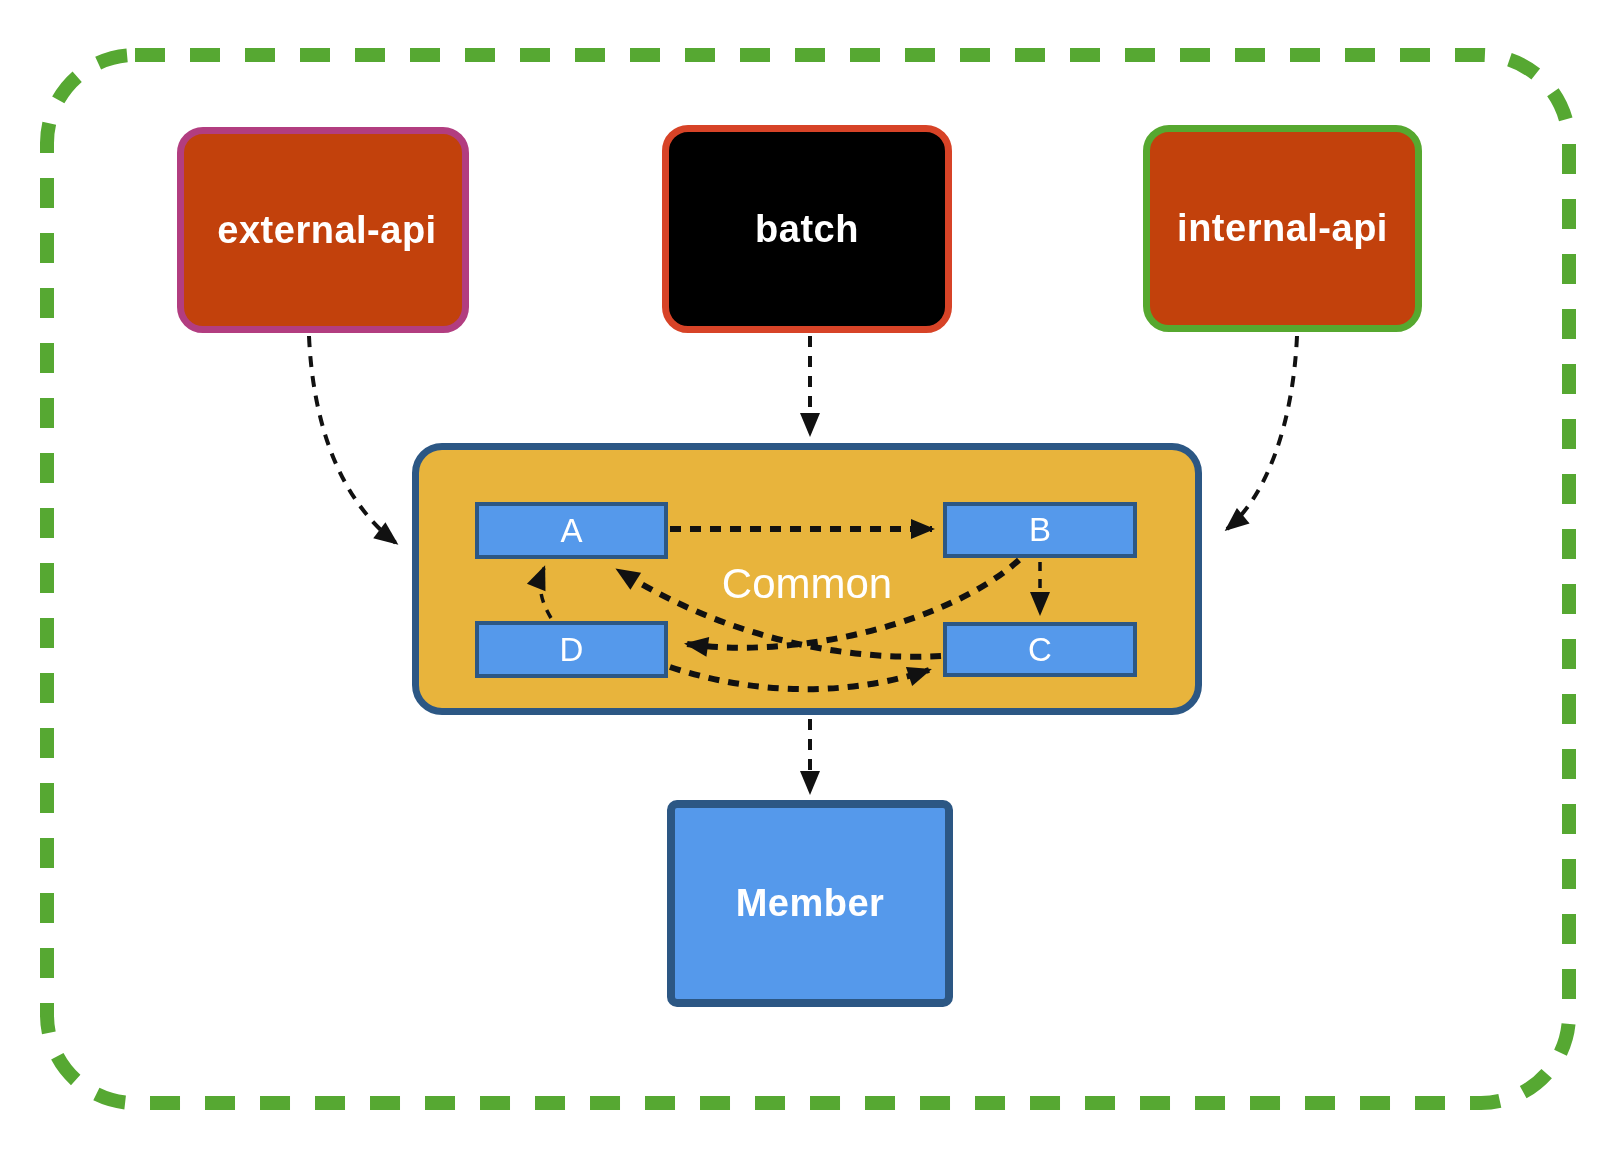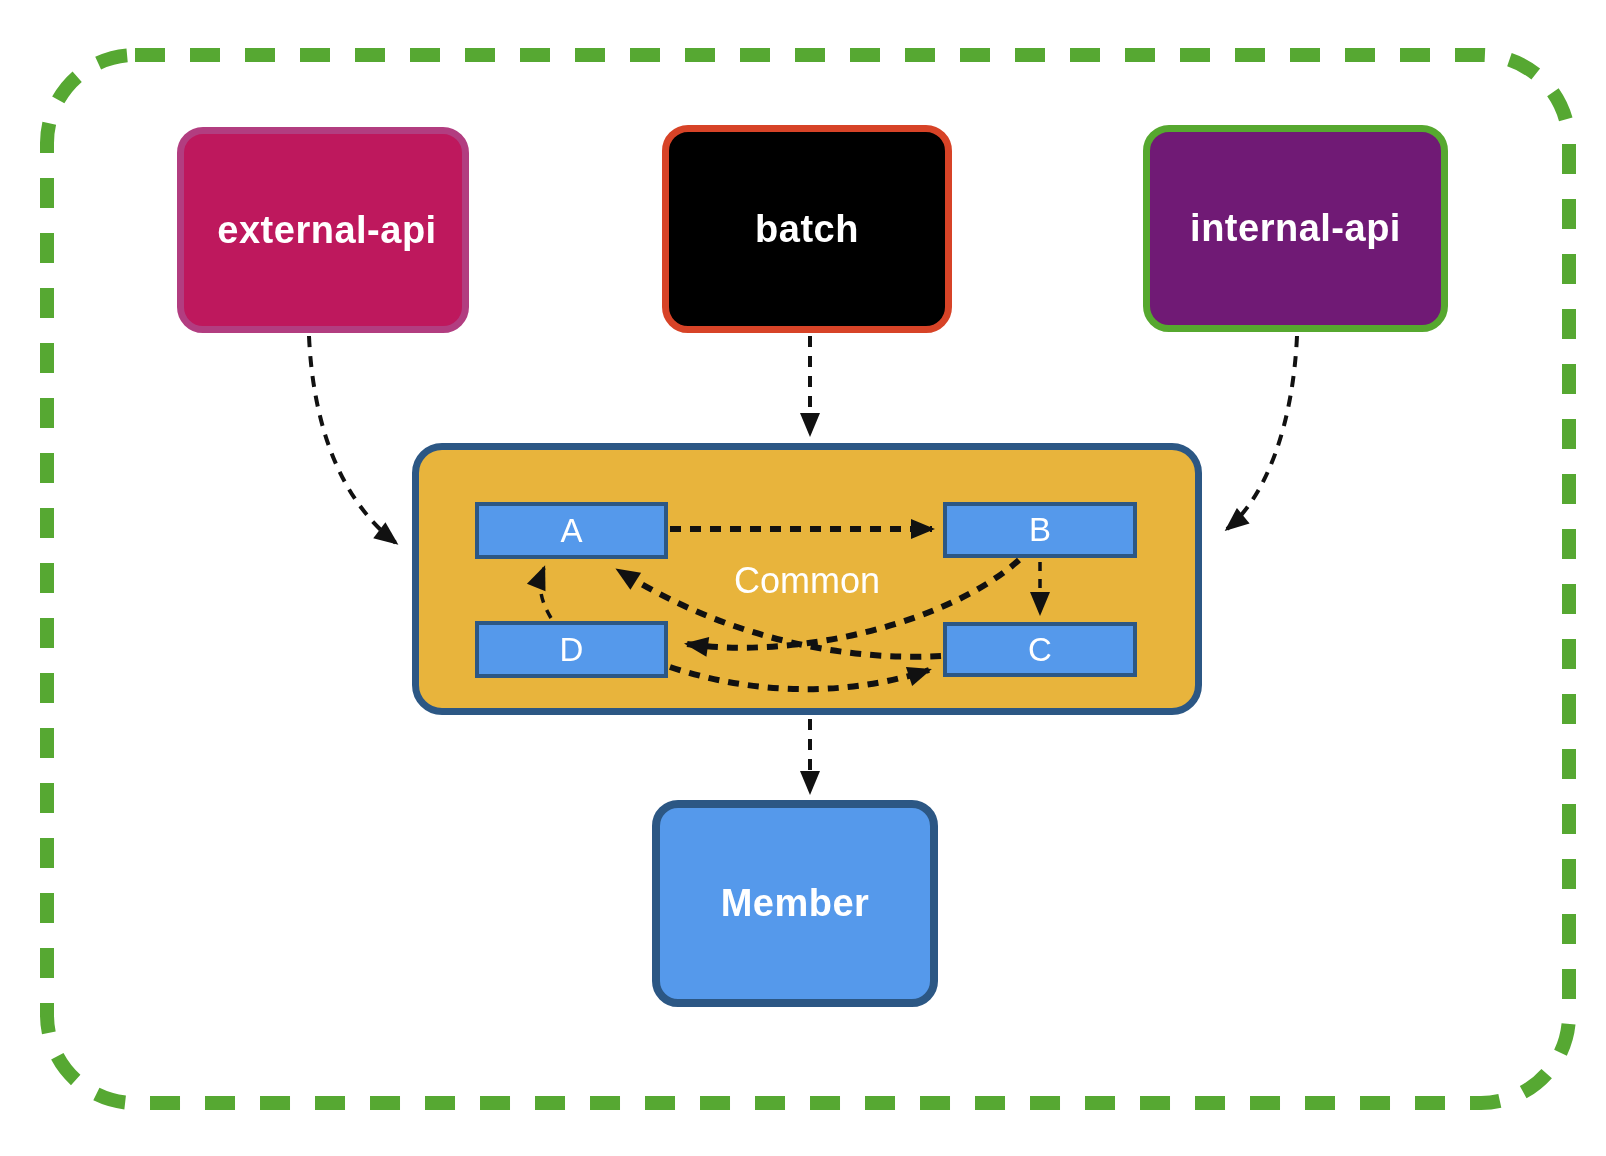--- a/index.html
+++ b/index.html
@@ -35,65 +35,65 @@
     z-index: 2;
   }
   .node-big {
     border-radius: 26px;
     font-size: 38px;
     font-weight: bold;
     letter-spacing: 0.5px;
   }
   .node-external {
     left: 177px; top: 127px; width: 292px; height: 206px;
-    background: #be185d; border: 7px solid #B23D80; padding-left: 8px;
+    background: #c2410c; border: 7px solid #B23D80; padding-left: 8px;
   }
   .node-batch {
     left: 662px; top: 125px; width: 290px; height: 208px;
     background: #000000; border: 7px solid #D74327;
   }
   .node-internal {
-    left: 1143px; top: 125px; width: 305px; height: 207px;
-    background: #701a75; border: 7px solid #56A82F;
+    left: 1143px; top: 125px; width: 279px; height: 207px;
+    background: #c2410c; border: 7px solid #56A82F;
   }
   .node-common {
     left: 412px; top: 443px; width: 790px; height: 272px;
     background: #E8B43C; border: 7px solid #2C5784;
     border-radius: 30px;
     display: block;
   }
   .common-label {
     position: absolute;
     left: 0; right: 0;
     top: 110px;
     text-align: center;
-    font-size: 36px;
+    font-size: 42px;
     font-weight: 400;
     color: #ffffff;
   }
   .subnode {
     position: absolute;
     box-sizing: border-box;
     display: flex;
     align-items: center;
     justify-content: center;
     background: #5599EB;
     border: 4px solid #2C5784;
     color: #ffffff;
     font-size: 33px;
     font-weight: 400;
   }
   .sub-a { left: 56px;  top: 52px;  width: 193px; height: 57px; }
   .sub-b { left: 524px; top: 52px;  width: 194px; height: 56px; }
   .sub-c { left: 524px; top: 172px; width: 194px; height: 55px; }
   .sub-d { left: 56px;  top: 171px; width: 193px; height: 57px; }
   .node-member {
-    left: 652px; top: 800px; width: 286px; height: 207px;
+    left: 667px; top: 800px; width: 286px; height: 207px;
     background: #5599EB; border: 8px solid #2C5784;
-    border-radius: 26px;
+    border-radius: 10px;
     font-size: 38px;
     font-weight: bold;
   }
 </style>
 </head>
 <body>
 
 <div class="canvas">
 
   <div class="node node-big node-external">

